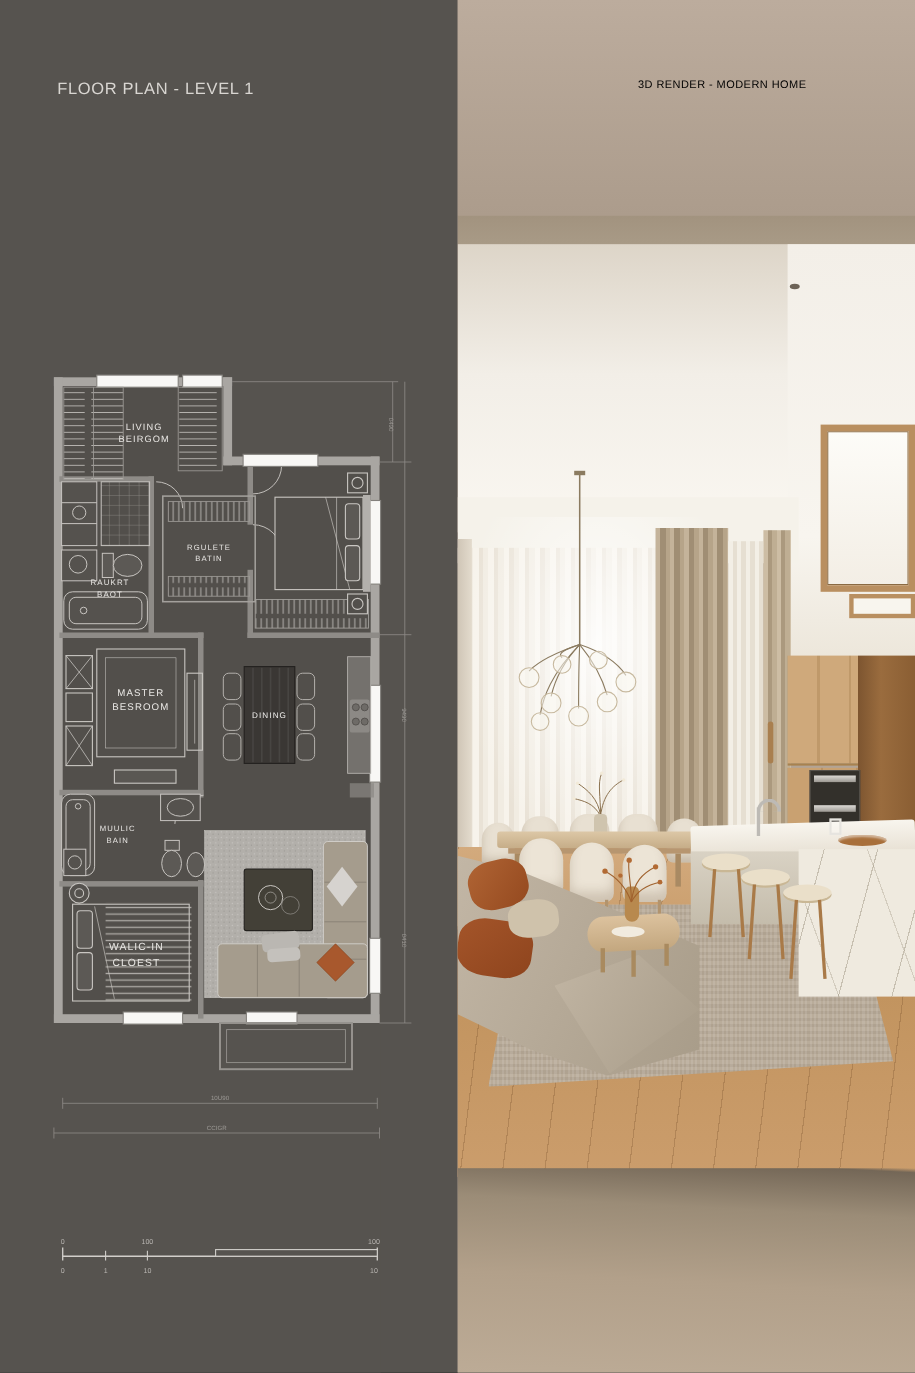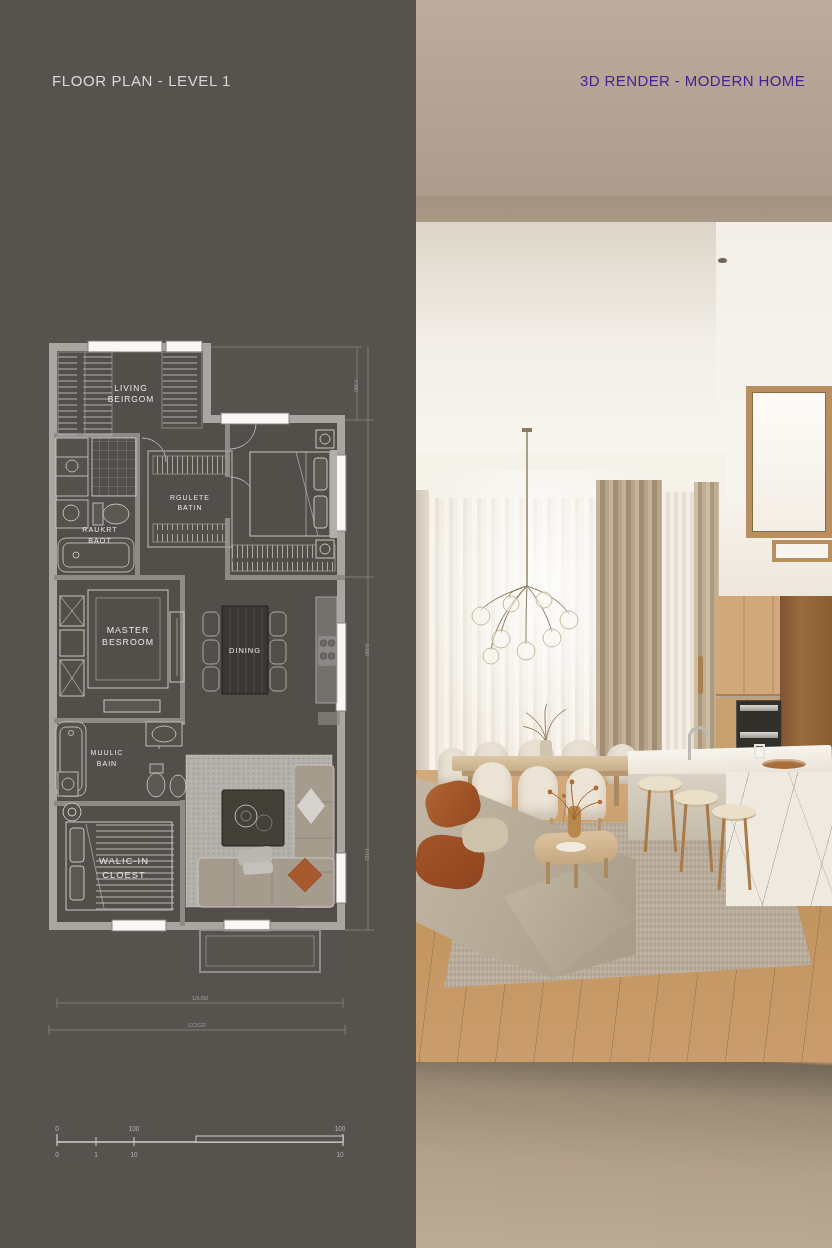--- a/index.html
+++ b/index.html
@@ -8,21 +8,21 @@
          font-family:"Liberation Sans",sans-serif;background:#56534f;}
   .ab{position:absolute;}
 
   
   .lp{left:0;top:0;width:346px;height:1248px;background:#56534f;}
   .lp-title{left:52px;top:72px;font-size:15px;letter-spacing:.6px;color:#d9d6d2;white-space:nowrap;}
   .plan-svg{left:0;top:330px;}
 
   
   .rp{left:416px;top:0;width:416px;height:1248px;background:#b3a495;overflow:hidden;}
-  .rp-title{left:164px;top:72px;font-size:15px;letter-spacing:.4px;color:#4c1d95;white-space:nowrap;}
+  .rp-title{left:164px;top:72px;font-size:10px;letter-spacing:.4px;color:#000000;white-space:nowrap;}
   .r-band{left:0;top:0;width:416px;height:196px;background:linear-gradient(180deg,#bcac9d,#ac9c8c);}
   .r-band2{left:0;top:196px;width:416px;height:26px;background:linear-gradient(180deg,#a2937f,#a89a86);}
   .r-ceiling{left:0;top:222px;width:416px;height:262px;background:linear-gradient(180deg,#ddd5c8 0%,#f2eee7 45%,#faf7f1 100%);}
   .r-vent{left:302px;top:258px;width:9px;height:5px;border-radius:50%;background:#6e6458;}
   .r-wallR{left:300px;top:222px;width:116px;height:380px;background:linear-gradient(180deg,#f3efe8,#f8f5ef 70%,#ece6da);}
   .r-wallL{left:0;top:452px;width:310px;height:60px;background:#f5f2ea;}
   .r-cler{left:330px;top:386px;width:86px;height:152px;border:6px solid #b98f60;
           background:linear-gradient(180deg,#fdfcf8,#f3eee5);box-shadow:inset 0 0 0 1px #8a6a42;}
   .r-cler2{left:356px;top:540px;width:60px;height:22px;border:4px solid #b98f60;background:#f8f5ee;}
   .r-sheer{left:0;top:498px;width:192px;height:344px;

